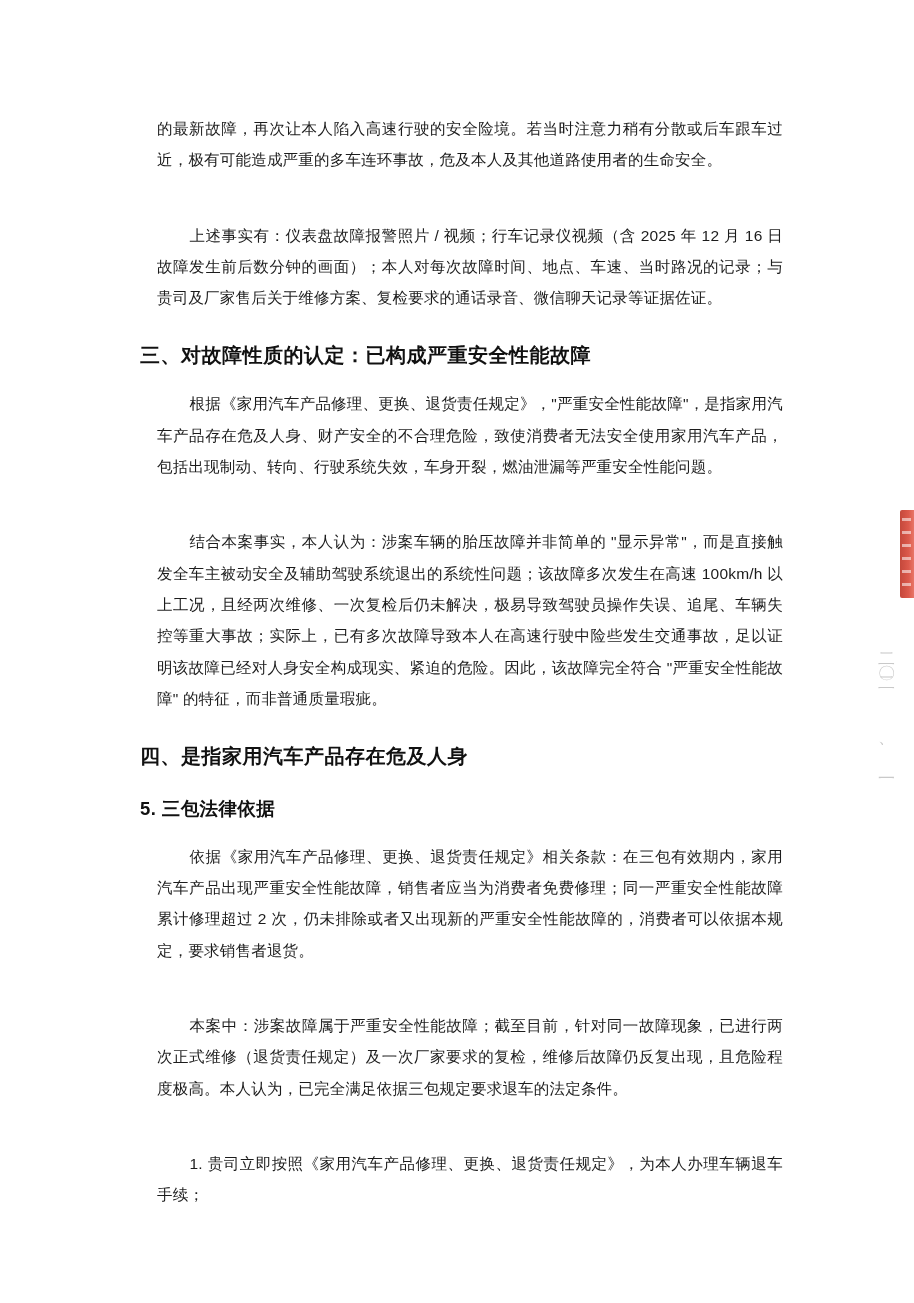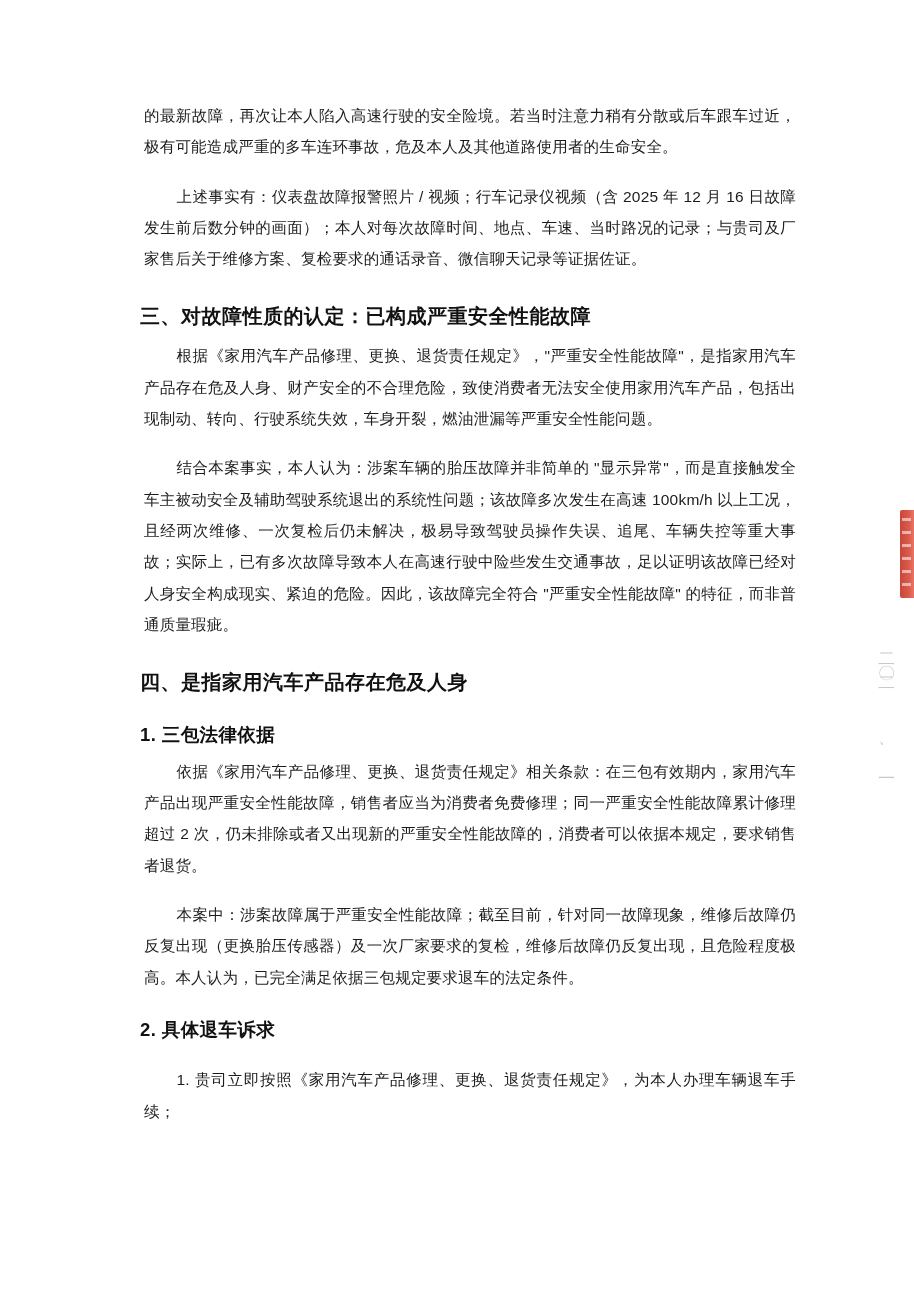--- a/index.html
+++ b/index.html
@@ -23,21 +23,21 @@
     height: 1303px;
     background: #ffffff;
   }
   .content {
     position: absolute;
     left: 140px;
     top: 96px;
     width: 660px;
   }
   p {
-    margin: 4px;
+    margin: 17px;
     font-size: 15.5px;
     line-height: 2.02;
     text-align: justify;
     text-justify: inter-ideograph;
     letter-spacing: 0.2px;
     color: #1c1c1c;
   }
   p.indent {
     text-indent: 2.1em;
   }
@@ -122,32 +122,29 @@
 
     <div class="gap-sm"></div>
 
     <p class="indent">结合本案事实，本人认为：涉案车辆的胎压故障并非简单的 "显示异常"，而是直接触发全车主被动安全及辅助驾驶系统退出的系统性问题；该故障多次发生在高速 100km/h 以上工况，且经两次维修、一次复检后仍未解决，极易导致驾驶员操作失误、追尾、车辆失控等重大事故；实际上，已有多次故障导致本人在高速行驶中险些发生交通事故，足以证明该故障已经对人身安全构成现实、紧迫的危险。因此，该故障完全符合 "严重安全性能故障" 的特征，而非普通质量瑕疵。</p>
 
     <div class="h2-block">
       <h2>四、是指家用汽车产品存在危及人身</h2>
     </div>
 
     <div class="h3-block">
-      <h3>1. 三包法律依据</h3>
+      <h3>5. 三包法律依据</h3>
     </div>
 
     <p class="indent">依据《家用汽车产品修理、更换、退货责任规定》相关条款：在三包有效期内，家用汽车产品出现严重安全性能故障，销售者应当为消费者免费修理；同一严重安全性能故障累计修理超过 2 次，仍未排除或者又出现新的严重安全性能故障的，消费者可以依据本规定，要求销售者退货。</p>
 
     <div class="gap-sm"></div>
 
-    <p class="indent">本案中：涉案故障属于严重安全性能故障；截至目前，针对同一故障现象，维修后故障仍反复出现（更换胎压传感器）及一次厂家要求的复检，维修后故障仍反复出现，且危险程度极高。本人认为，已完全满足依据三包规定要求退车的法定条件。</p>
+    <p class="indent">本案中：涉案故障属于严重安全性能故障；截至目前，针对同一故障现象，已进行两次正式维修（退货责任规定）及一次厂家要求的复检，维修后故障仍反复出现，且危险程度极高。本人认为，已完全满足依据三包规定要求退车的法定条件。</p>
 
-    <div class="h3-block">
-      <h3>2. 具体退车诉求</h3>
-    </div>
 
 
     <div class="gap-sm"></div>
 
     <p class="indent">1. 贵司立即按照《家用汽车产品修理、更换、退货责任规定》，为本人办理车辆退车手续；</p>
 
   </div>
 
   <div class="margin-mark" style="top: 640px;">二〇二</div>
   <div class="margin-mark" style="top: 740px;">、一</div>

